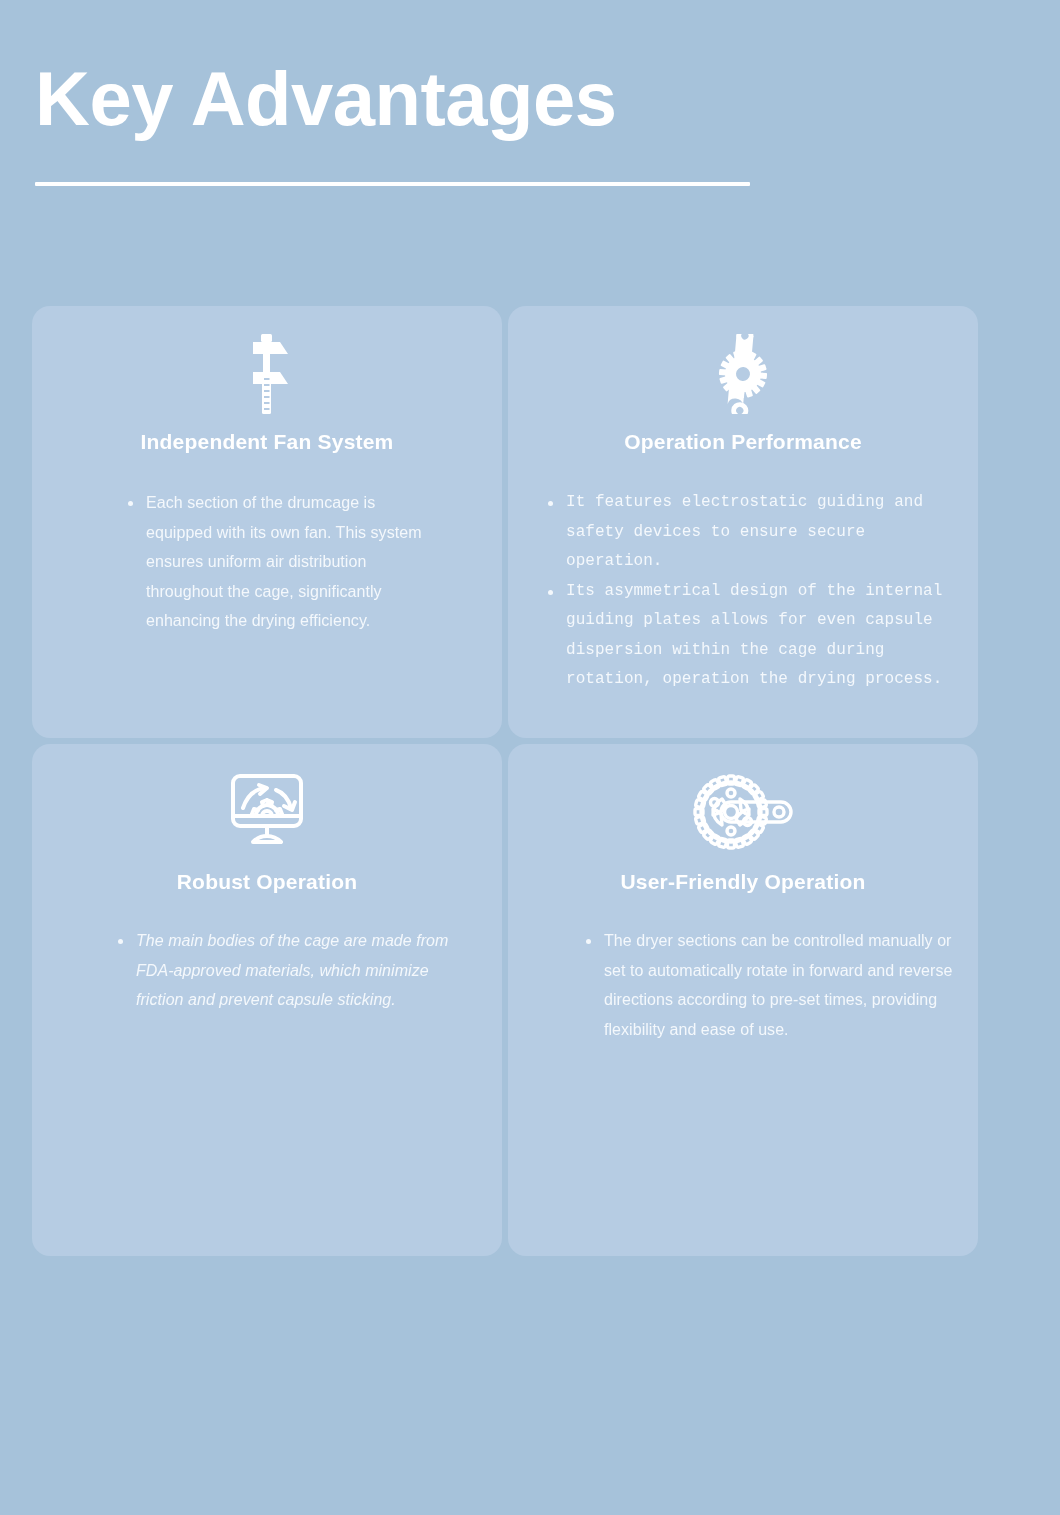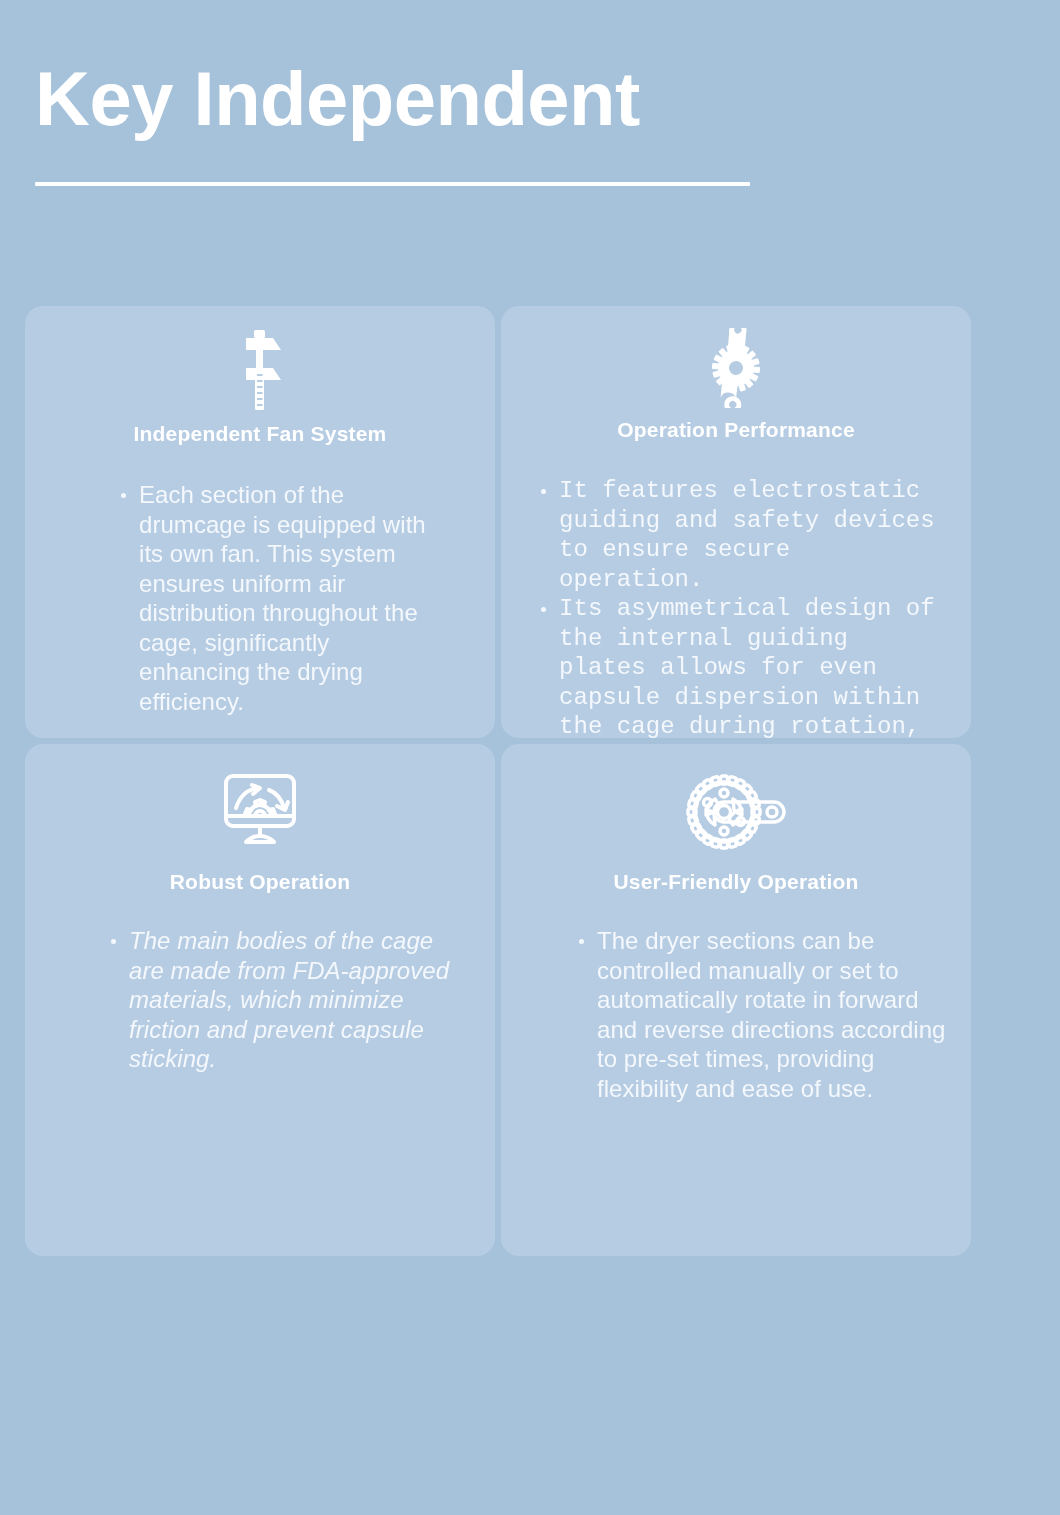--- a/index.html
+++ b/index.html
@@ -45,21 +45,21 @@
     margin-top: 42px;
     width: 715px;
     height: 4px;
     background: #ffffff;
     border-radius: 1px;
   }
 
   
   .card-grid {
     position: absolute;
-    left: 25px;
+    left: 32px;
     top: 306px;
     width: 984px;
     display: grid;
     grid-template-columns: 470px 470px;
     grid-template-rows: 432px 512px;
     column-gap: 52px;
     row-gap: 110px;
     gap: 6px;
   }
 
@@ -104,21 +104,21 @@
 
   .bullet-list {
     list-style: none;
     padding: 0;
     margin: 0;
     width: 100%;
   }
 
   .bullet-item {
     position: relative;
-    font-size: 24px;
+    font-size: 16px;
     line-height: 29.5px;
     color: #f4f8fc;
     padding-left: 24px;
     margin-bottom: 0;
     letter-spacing: 0.05px;
   }
 
   .bullet-item + .bullet-item {
     margin-top: 0px;
   }
@@ -153,21 +153,21 @@
 
   .card--materials .card-title,
   .card--operation .card-title { margin-top: 12px; }
 </style>
 </head>
 <body>
 
 <div class="page">
 
   <div class="header">
-    <h1 class="page-title">Key Independent</h1>
+    <h1 class="page-title">Key Advantages</h1>
     <div class="title-rule"></div>
   </div>
 
   <div class="card-grid">
 
     <div class="card card--fan">
       <div class="card-icon">
         <svg width="48" height="84" viewBox="0 0 48 84" aria-hidden="true">
           <g fill="#ffffff">
             <rect x="18" y="2" width="11" height="8" rx="1.5"></rect>

